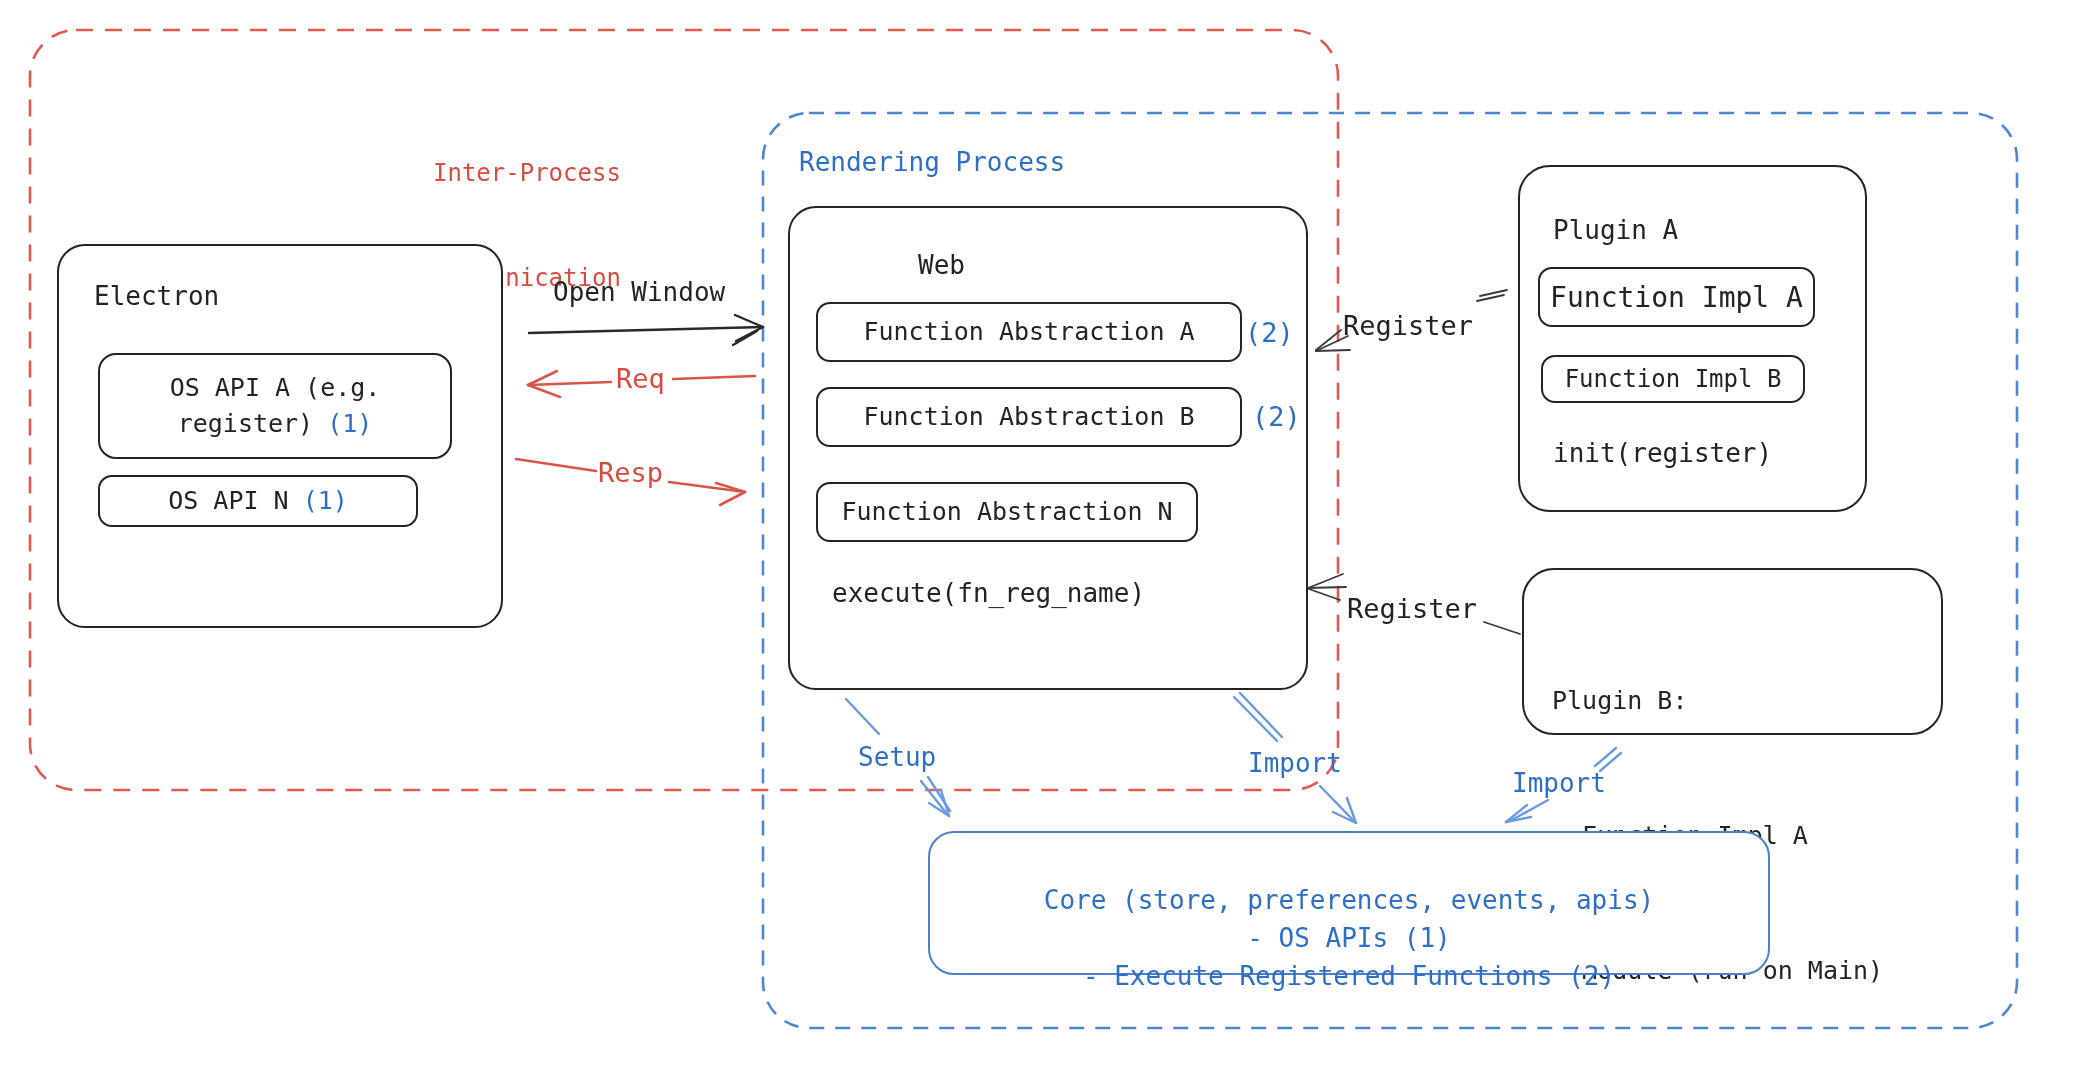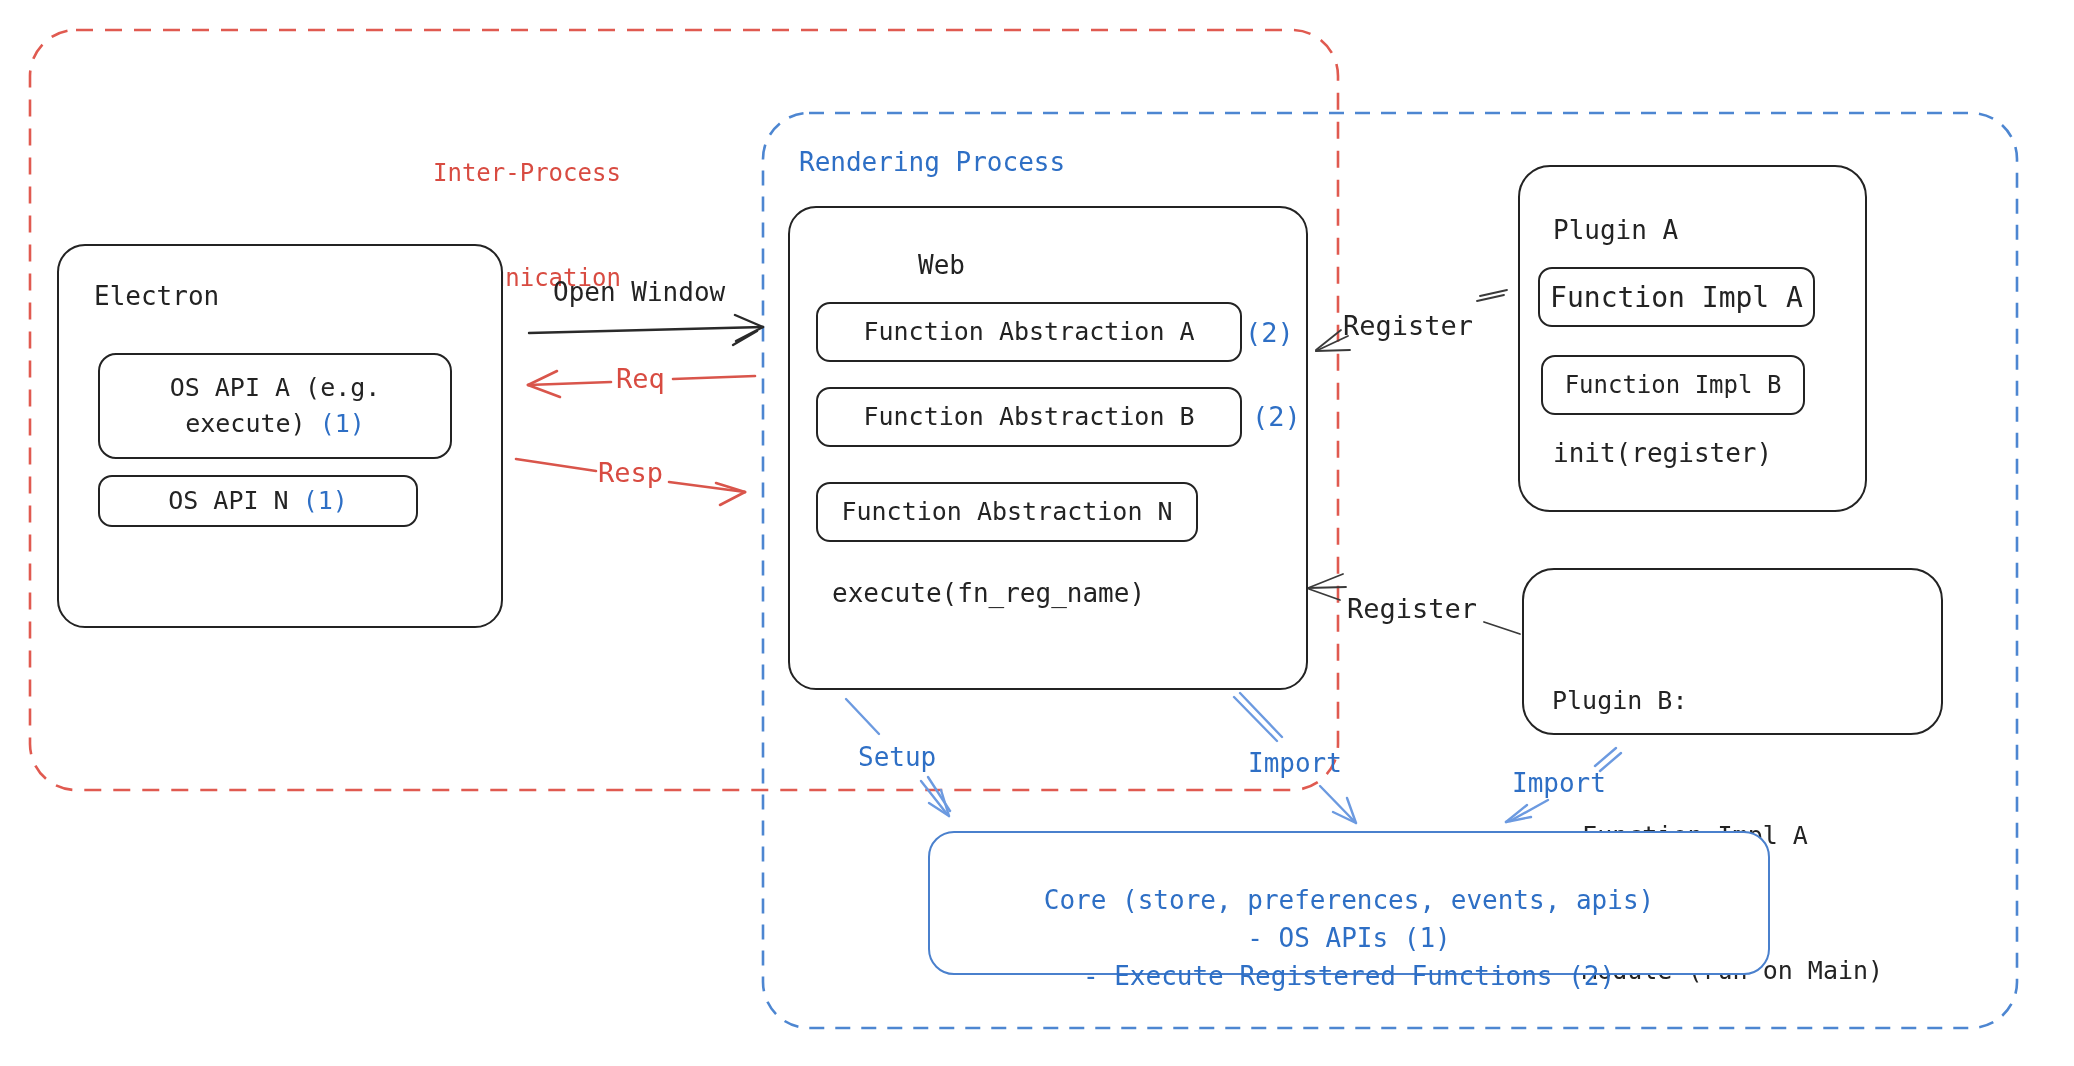--- a/index.html
+++ b/index.html
@@ -103,21 +103,21 @@
 
   <div class="lbl blue" style="left:799px;top:147px;font-size:26px;">Rendering Process</div>
 
   <div class="box" style="left:57px;top:244px;width:446px;height:384px;"></div>
   <div class="lbl ink f26" style="left:94px;top:281px;">Electron</div>
 
   <div class="innerbox" style="left:98px;top:353px;width:354px;height:106px;border-radius:18px;">
     <div class="f25 ink" style="line-height:36px;">
       <div>OS API A (e.g.</div>
       <div class="apirow">
-        <span>execute)</span>
+        <span>register)</span>
         <span class="blue">(1)</span>
       </div>
     </div>
   </div>
 
   <div class="innerbox" style="left:98px;top:475px;width:320px;height:52px;">
     <div class="apirow f25 ink">
       <span>OS API N</span>
       <span class="blue">(1)</span>
     </div>
@@ -139,21 +139,21 @@
   <div class="innerbox f25 ink" style="left:816px;top:482px;width:382px;height:60px;">Function Abstraction N</div>
 
   <div class="lbl ink f26" style="left:832px;top:578px;">execute(fn_reg_name)</div>
 
   <div class="lbl ink f27" style="left:1343px;top:311px;">Register</div>
   <div class="lbl ink f27" style="left:1347px;top:594px;">Register</div>
 
   <div class="box" style="left:1518px;top:165px;width:349px;height:347px;border-radius:32px;"></div>
   <div class="lbl ink f26" style="left:1553px;top:215px;">Plugin A</div>
   <div class="innerbox ink" style="left:1538px;top:267px;width:277px;height:60px;font-size:28px;">Function Impl A</div>
-  <div class="innerbox ink" style="left:1541px;top:355px;width:264px;height:60px;font-size:24px;">Function Impl B</div>
+  <div class="innerbox ink" style="left:1541px;top:355px;width:264px;height:48px;font-size:24px;">Function Impl B</div>
   <div class="lbl ink f26" style="left:1553px;top:438px;">init(register)</div>
 
   <div class="box" style="left:1522px;top:568px;width:421px;height:167px;border-radius:32px;"></div>
   <div class="pluginb-lines">
     <div>Plugin B:</div>
     <div>- Function Impl A</div>
     <div>- Module (run on Main)</div>
   </div>
 
   <div class="lbl blue f26" style="left:858px;top:742px;">Setup</div>

